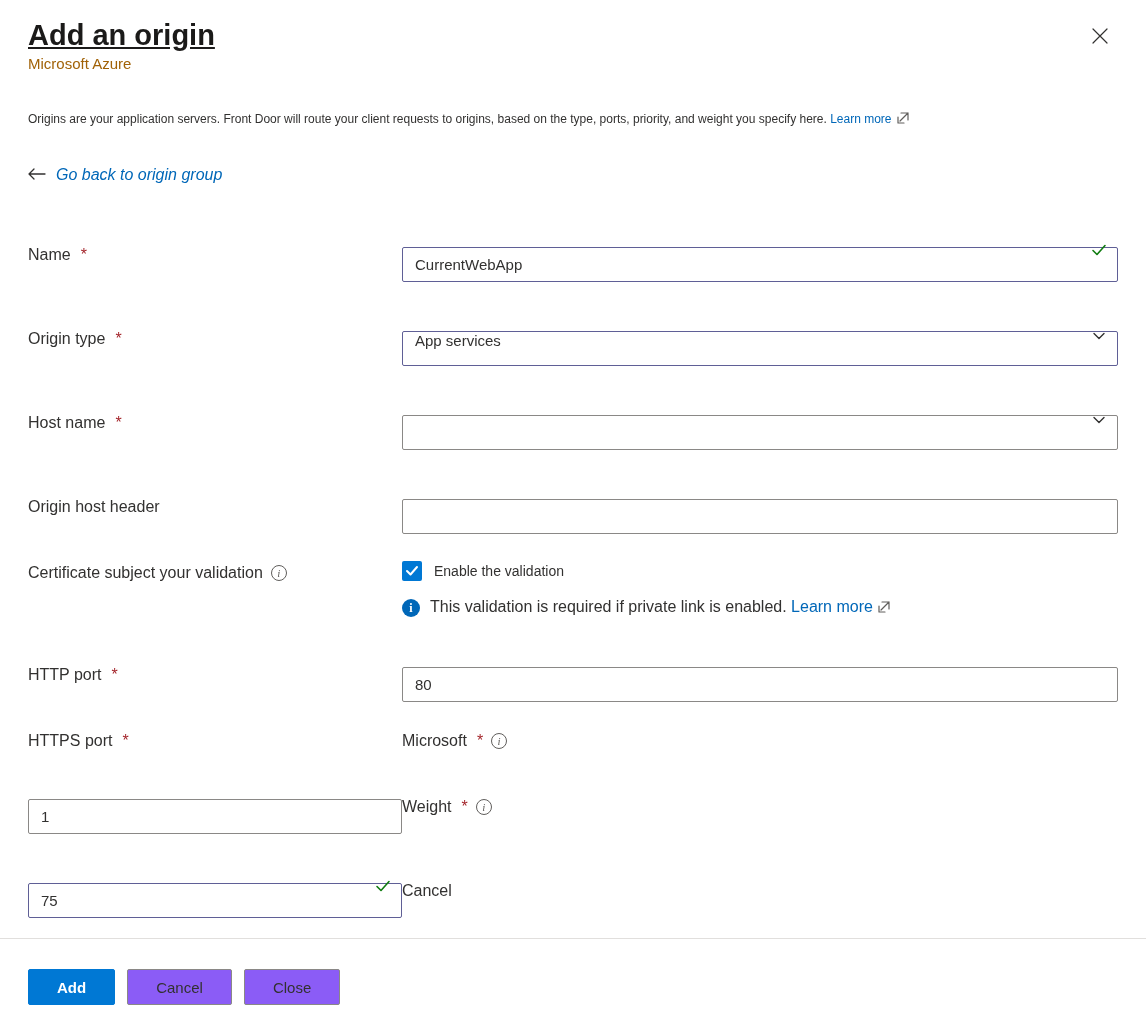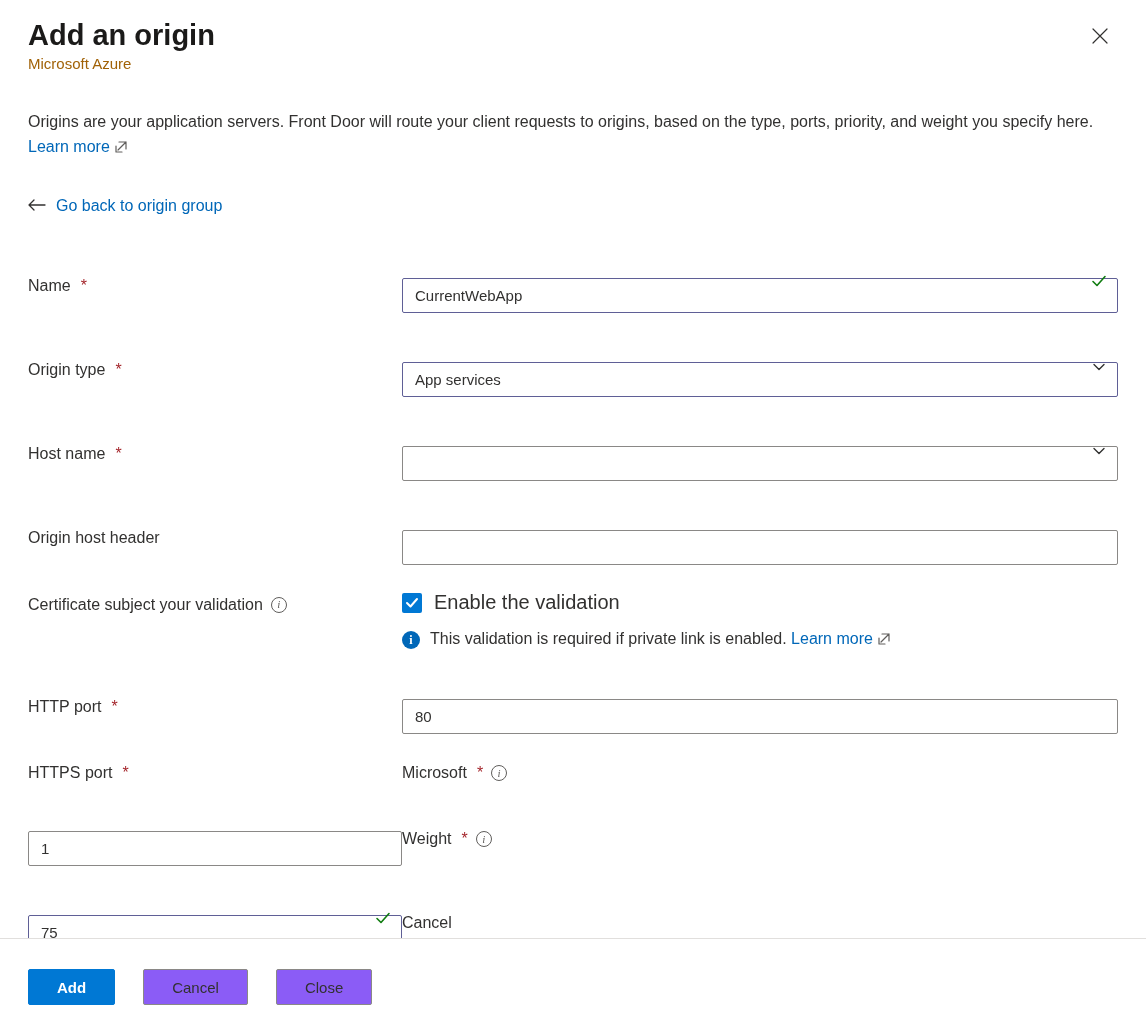--- a/index.html
+++ b/index.html
@@ -17,45 +17,46 @@
     position: relative;
     padding: 18px 28px 0 28px;
     height: 938px;
   }
   .header-title {
     font-size: 29px;
     font-weight: 600;
     margin: 0 0 2px 0;
     line-height: 1.2;
     color: #1b1a19;
+    text-decoration: underline;
   }
   .header-sub {
     font-size: 15px;
     color: #a16207;
     margin-bottom: 38px;
   }
   .close-btn {
     position: absolute;
     top: 22px; right: 32px;
     width: 28px; height: 28px;
     cursor: pointer;
     display: flex; align-items: center; justify-content: center;
   }
   .desc {
-    font-size: 16px;
+    font-size: 12px;
     color: #323130;
     line-height: 1.55;
     margin-bottom: 36px;
   }
   a.link { color: #0067B8; text-decoration: none; }
   .back-link-row {
     display: flex; align-items: center; gap: 10px;
     margin-bottom: 38px;
   }
-  .back-link-row a.link { font-size: 16px; }
+  .back-link-row a.link { font-size: 16px; font-style: italic; }
 
   .form-grid { display: grid; grid-template-columns: 374px 1fr; row-gap: 24px; column-gap: 0; }
   .label {
     font-size: 16px;
     color: #323130;
     display: flex; align-items: center; gap: 8px;
     padding-top: 6px;
   }
   .req { color: #a4262c; margin-left: 2px; }
   .info-icon {
@@ -110,21 +111,21 @@
     font-size: 12px; font-weight: 700; font-family: Georgia, serif;
   }
   .ext-icon { display: inline-block; margin-left: 4px; vertical-align: -2px; }
 
   .footer-bar {
     position: absolute; left: 0; right: 0; bottom: 0;
     height: 96px;
     border-top: 1px solid #e1dfdd;
     background: #fff;
     padding: 30px 28px;
-    display: flex; gap: 28px;
+    display: flex; gap: 12px;
   }
   .btn {
     height: 36px;
     padding: 0 28px;
     border-radius: 2px;
     font-size: 15px;
     cursor: pointer;
     border: 1px solid #8a8886;
     background: #8b5cf6;
     color: #323130;
@@ -175,21 +176,21 @@
               <path d="M3 9 L7 13 L15 4" stroke="#107C10" stroke-width="1.6" fill="none" stroke-linecap="round" stroke-linejoin="round"></path>
             </svg>
         </span>
       </div>
 
       <div class="label">
         <span>Origin type</span>
           <span class="req">*</span>
       </div>
       <div class="field">
-        <div class="text-input validated" style="display:flex;align-items:center;cursor:pointer">
+        <div class="text-input validated" style="display:flex;cursor:pointer">
           <span>App services</span>
         </div>
         <span class="chev">
           <svg width="14" height="10" viewBox="0 0 14 10">
               <path d="M2 2 L7 7 L12 2" stroke="#323130" stroke-width="1.4" fill="none" stroke-linecap="round" stroke-linejoin="round"></path>
             </svg>
         </span>
       </div>
 
       <div class="label">
@@ -217,21 +218,21 @@
       <div class="label">
         <span>Certificate subject your validation</span>
         <span class="info-icon">i</span>
       </div>
       <div class="checkbox-row">
         <div class="azure-checkbox">
           <svg width="14" height="14" viewBox="0 0 14 14">
               <path d="M2 7 L5.5 10.5 L12 3" stroke="#fff" stroke-width="2" fill="none" stroke-linecap="round" stroke-linejoin="round"></path>
             </svg>
         </div>
-        <span style="font-size:20px">Enable the validation</span>
+        <span style="font-size:14px">Enable the validation</span>
       </div>
 
       <div class="info-note">
         <span class="info-note-icon">i</span>
         <span>
           <span>This validation is required if private link is enabled. </span><a href="#" class="link"><span>Learn more</span><span class="ext-icon"><svg width="14" height="14" viewBox="0 0 14 14">
                   <path d="M5 2 H12 V9 M12 2 L4 10 M2 6 V12 H8" stroke="#605e5c" stroke-width="1.2" fill="none" stroke-linecap="round" stroke-linejoin="round"></path>
                 </svg></span></a>
         </span>
       </div>

